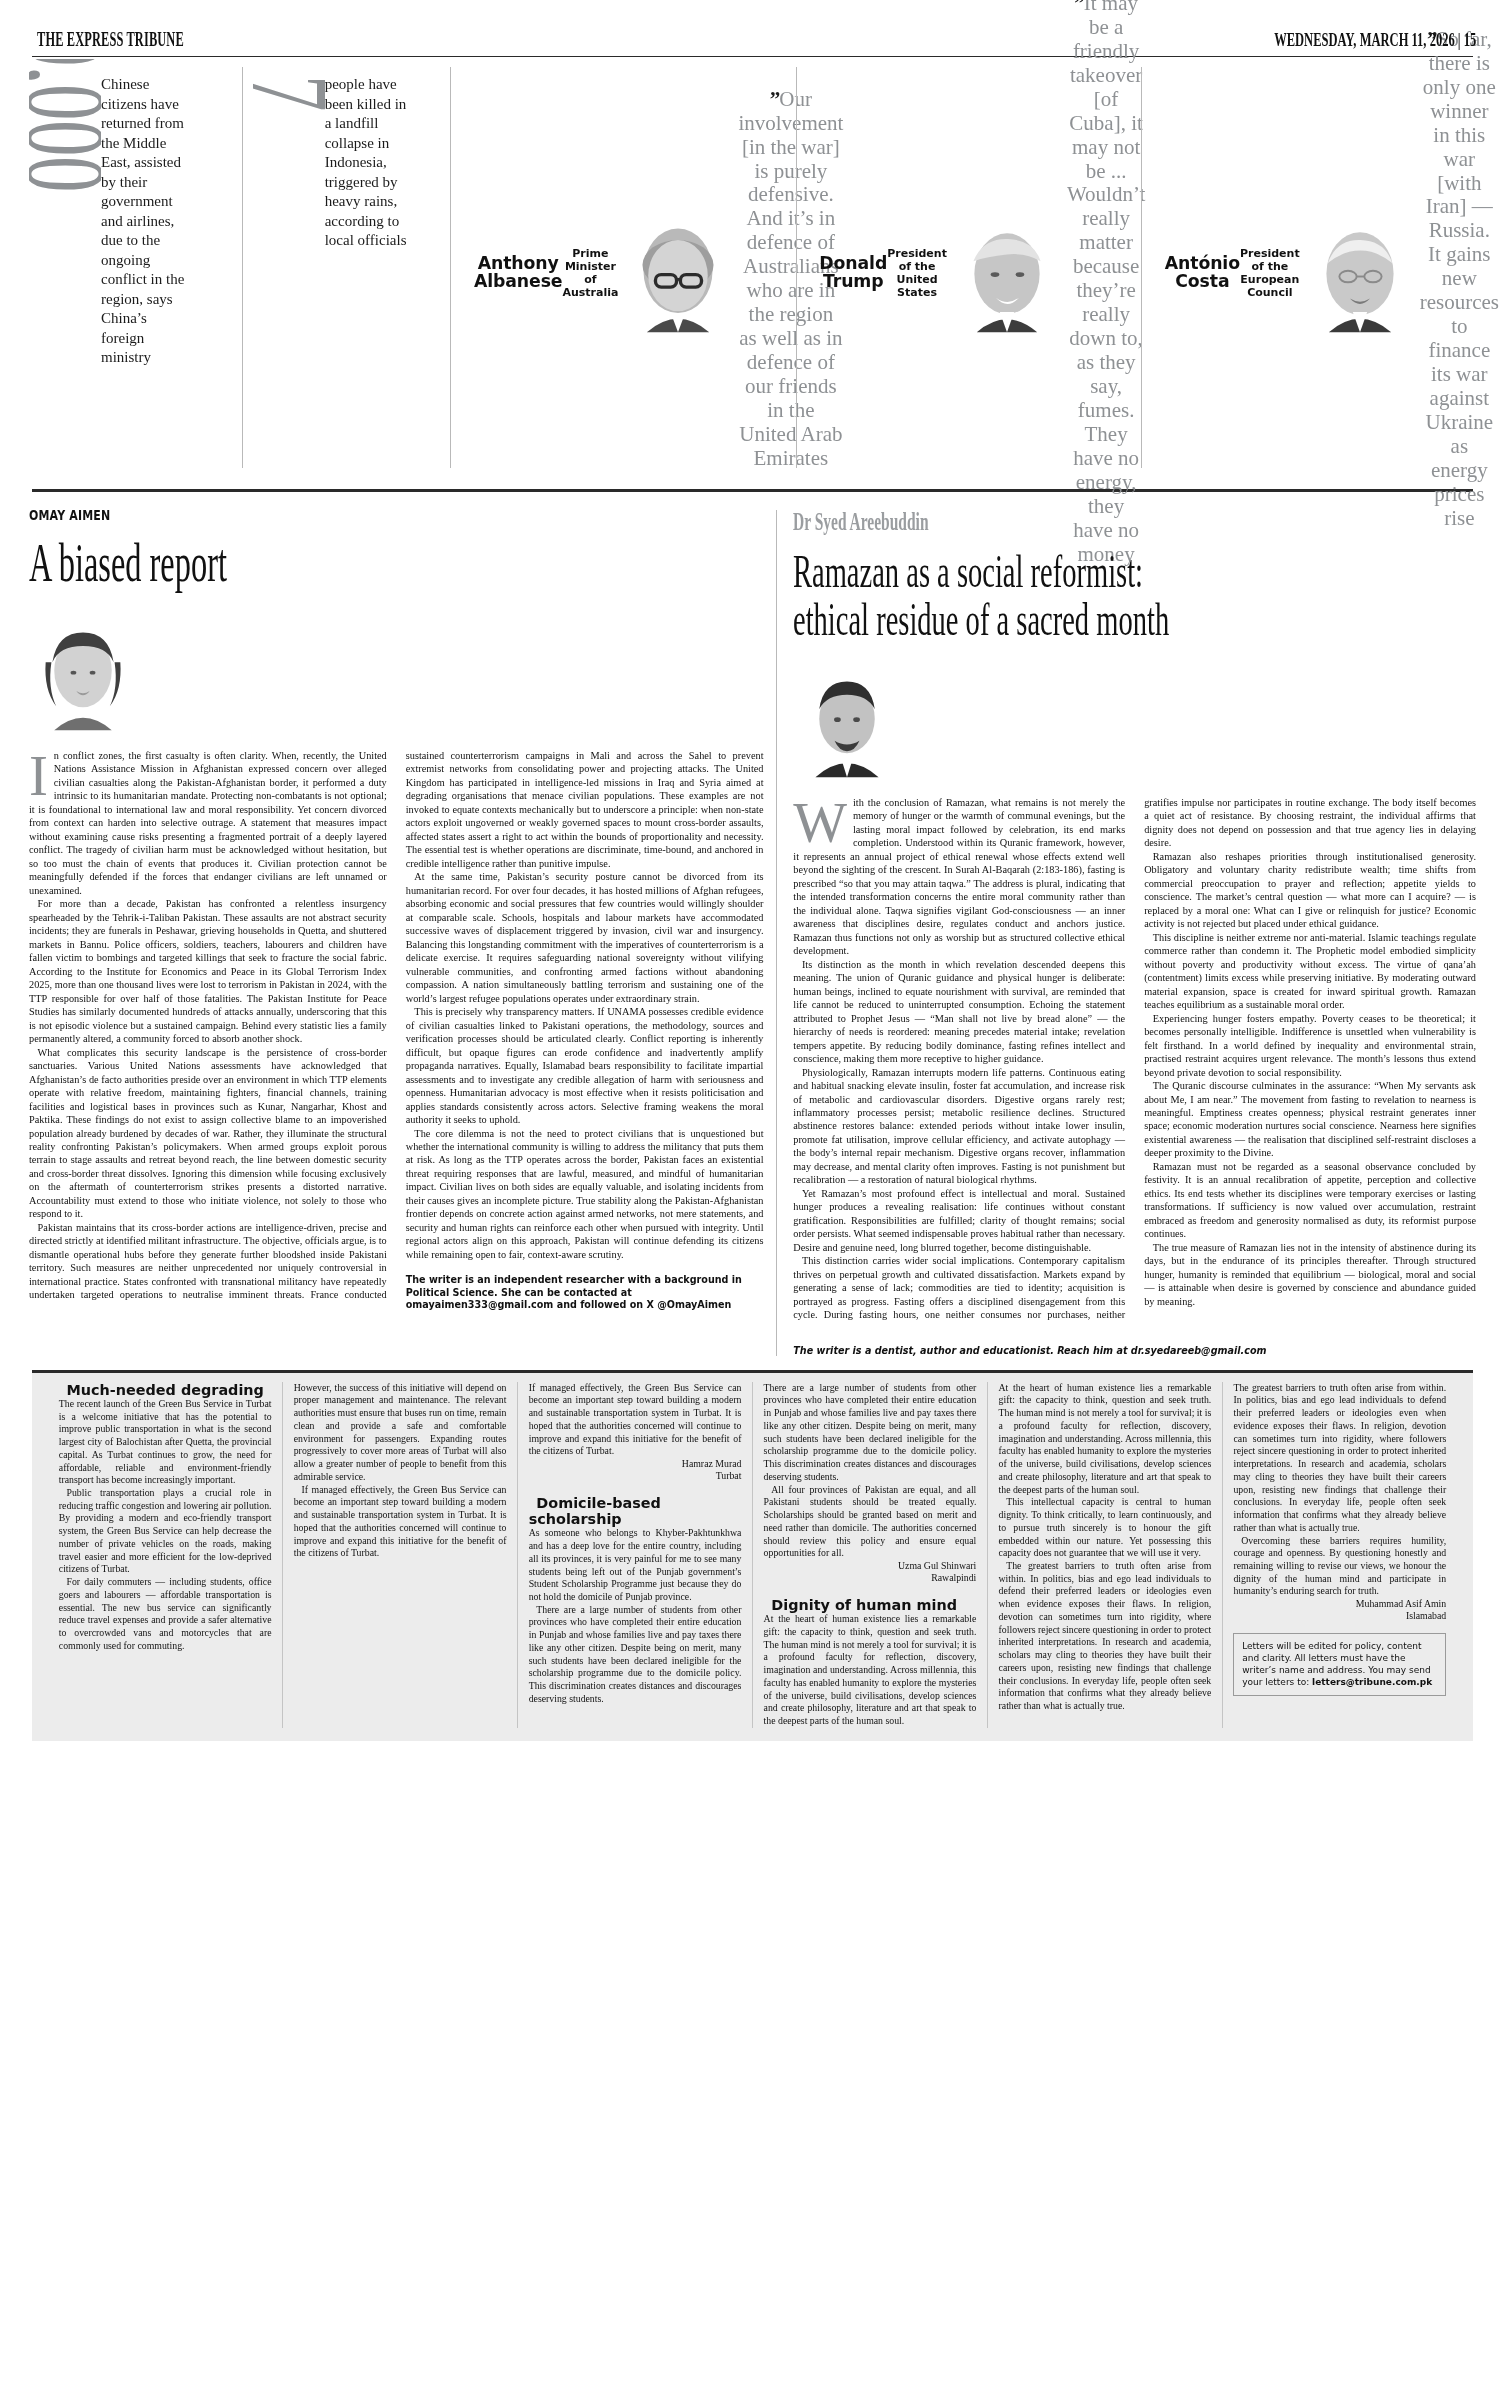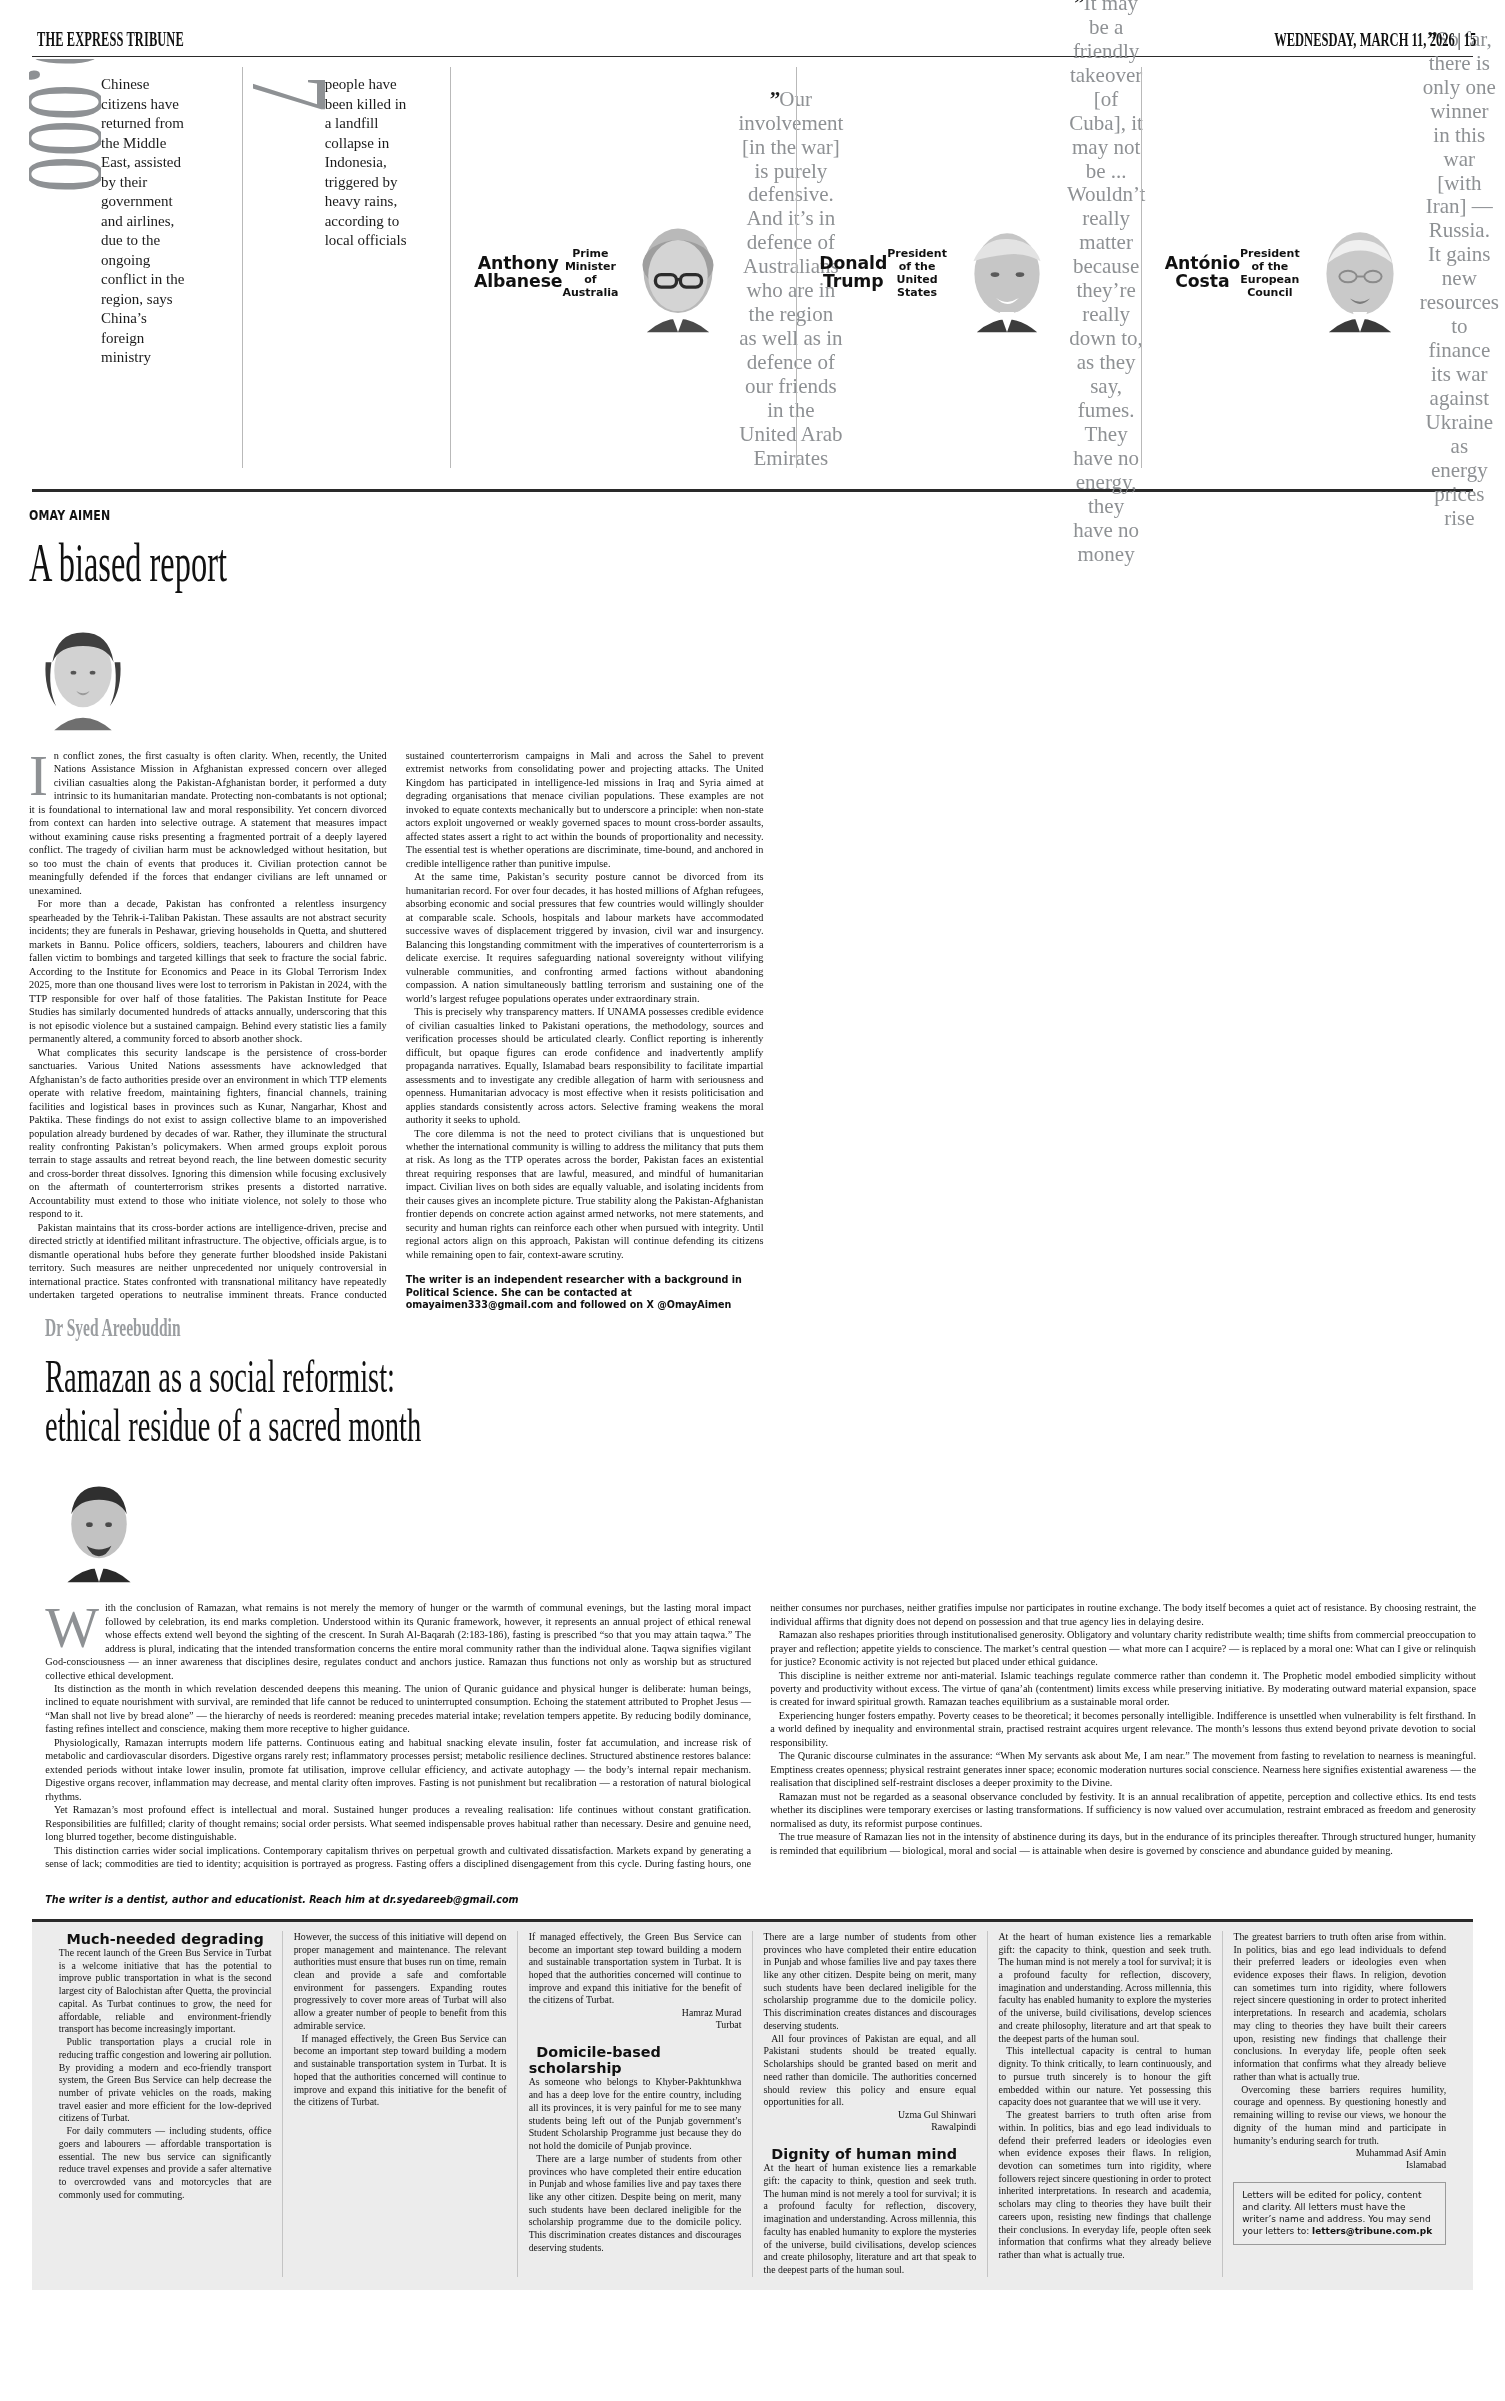--- a/index.html
+++ b/index.html
@@ -33,21 +33,21 @@
   .q-role{font-family:"DejaVu Sans",sans-serif;font-weight:bold;font-size:11px;text-align:center;
           margin-top:2.9px;}
   .q-photo{margin-top:9.6px;width:120px;height:120px;position:relative;}
   .q-quote{margin-top:14.4px;font-size:21px;line-height:1.14;color:#8e9194;text-align:center;
            font-family:"Liberation Serif",serif;}
   .q-mark{color:#1b1b1b;font-weight:bold;font-size:21px;letter-spacing:-1px;}
 
   .rule-thick{height:3.4px;background:#2a2a2a;margin:6.7px 2.9px 0 2.9px;}
 
   
-  .articles{display:flex;margin-top:16.3px;flex-direction:column;}
+  .articles{display:flex;margin-top:16.3px;}
   .art-left{width:747px;padding-right:12.5px;box-sizing:border-box;}
   .art-sep{width:1px;background:#b9b9b9;margin:1.9px 0 0 0;}
   .art-right{flex:1;padding-left:16.3px;box-sizing:border-box;}
 
   .kicker{font-family:"DejaVu Sans",sans-serif;font-weight:bold;font-size:13.4px;letter-spacing:0.2px;
           transform:scaleX(.82);transform-origin:left center;}
   .kicker.grey{color:#9a9da0;font-family:"Liberation Serif",serif;font-size:25px;font-weight:bold;
                transform:scaleX(.62);letter-spacing:0;}
   .headline{font-family:"Liberation Serif",serif;font-weight:400;font-size:54px;line-height:1.05;
             margin-top:11.5px;transform:scaleX(.60);transform-origin:left top;white-space:nowrap;}

